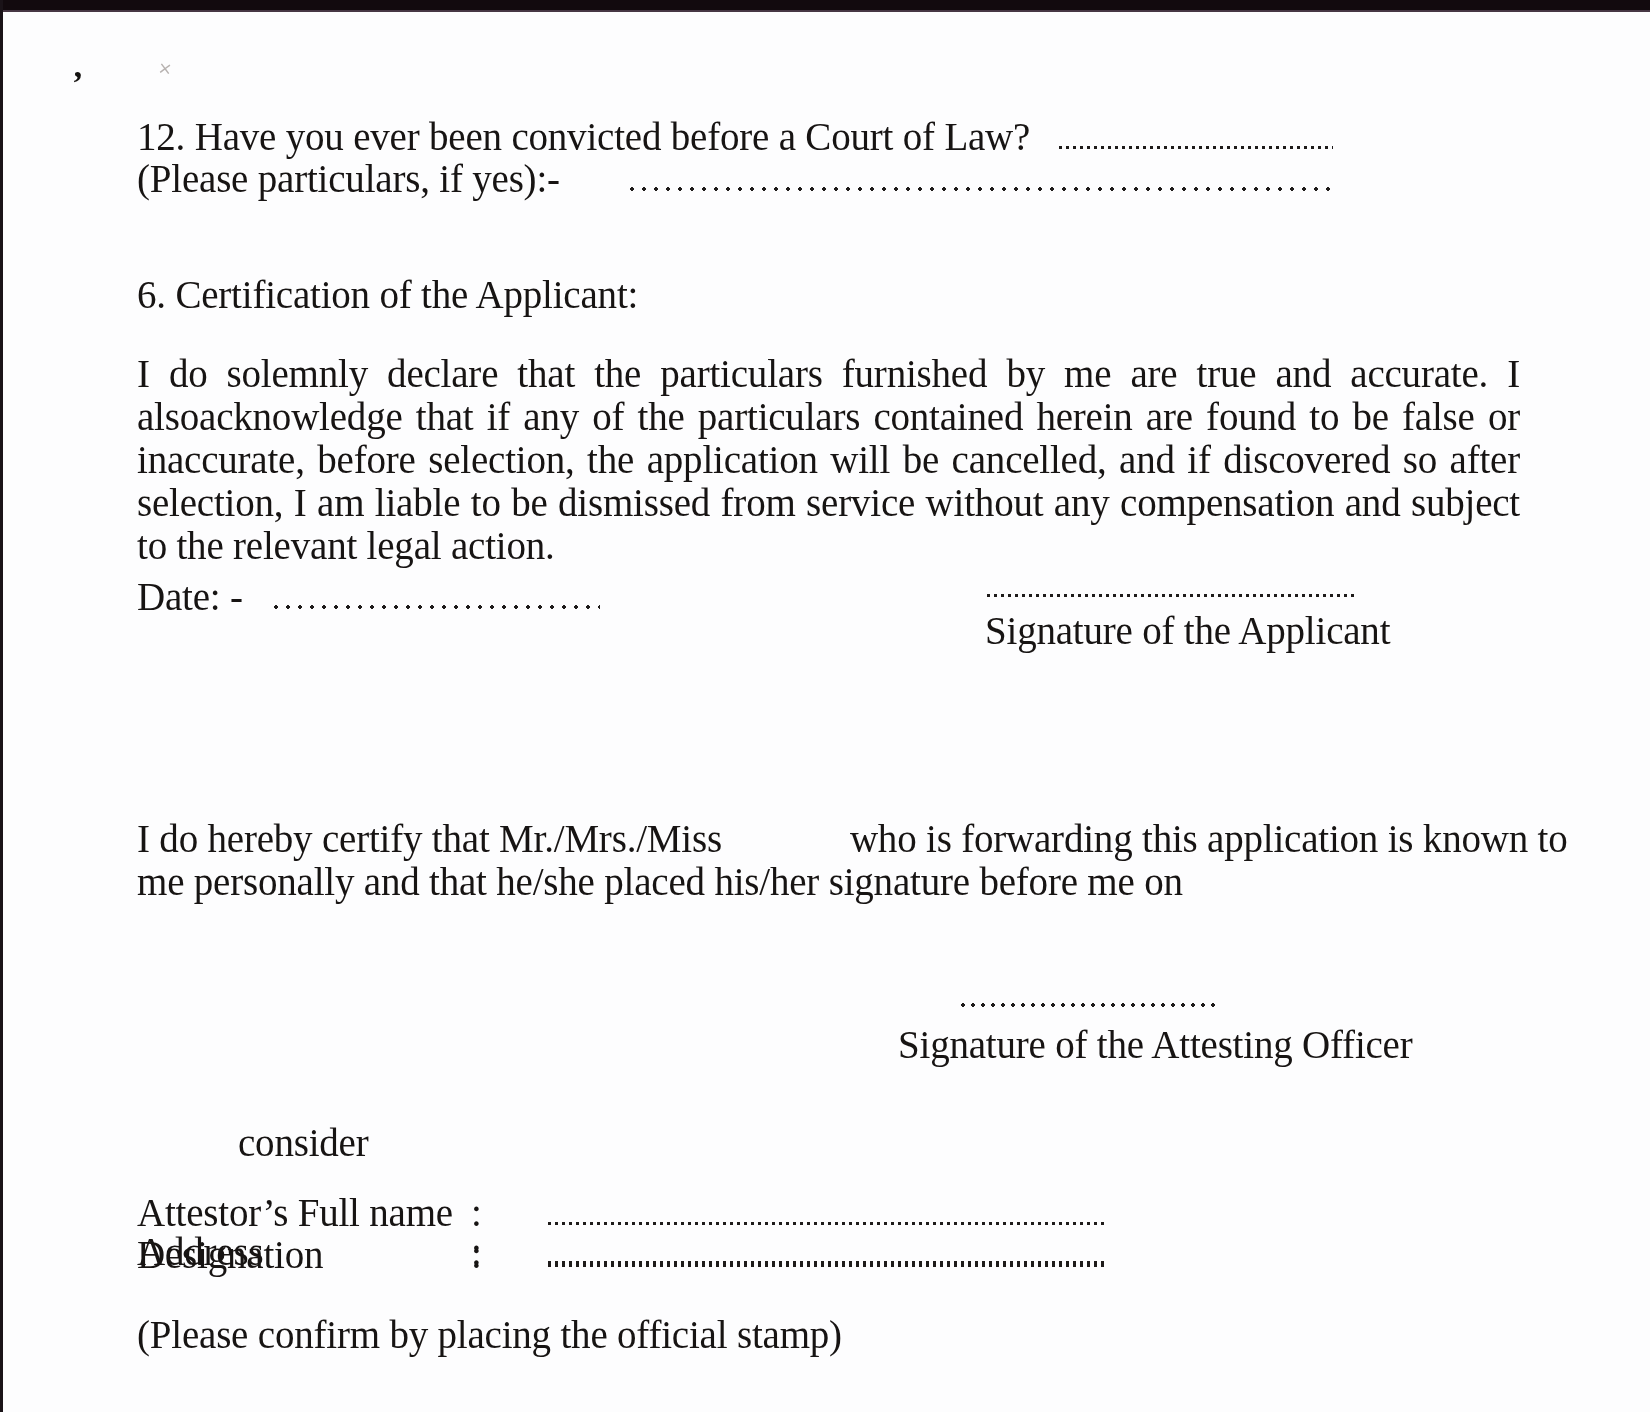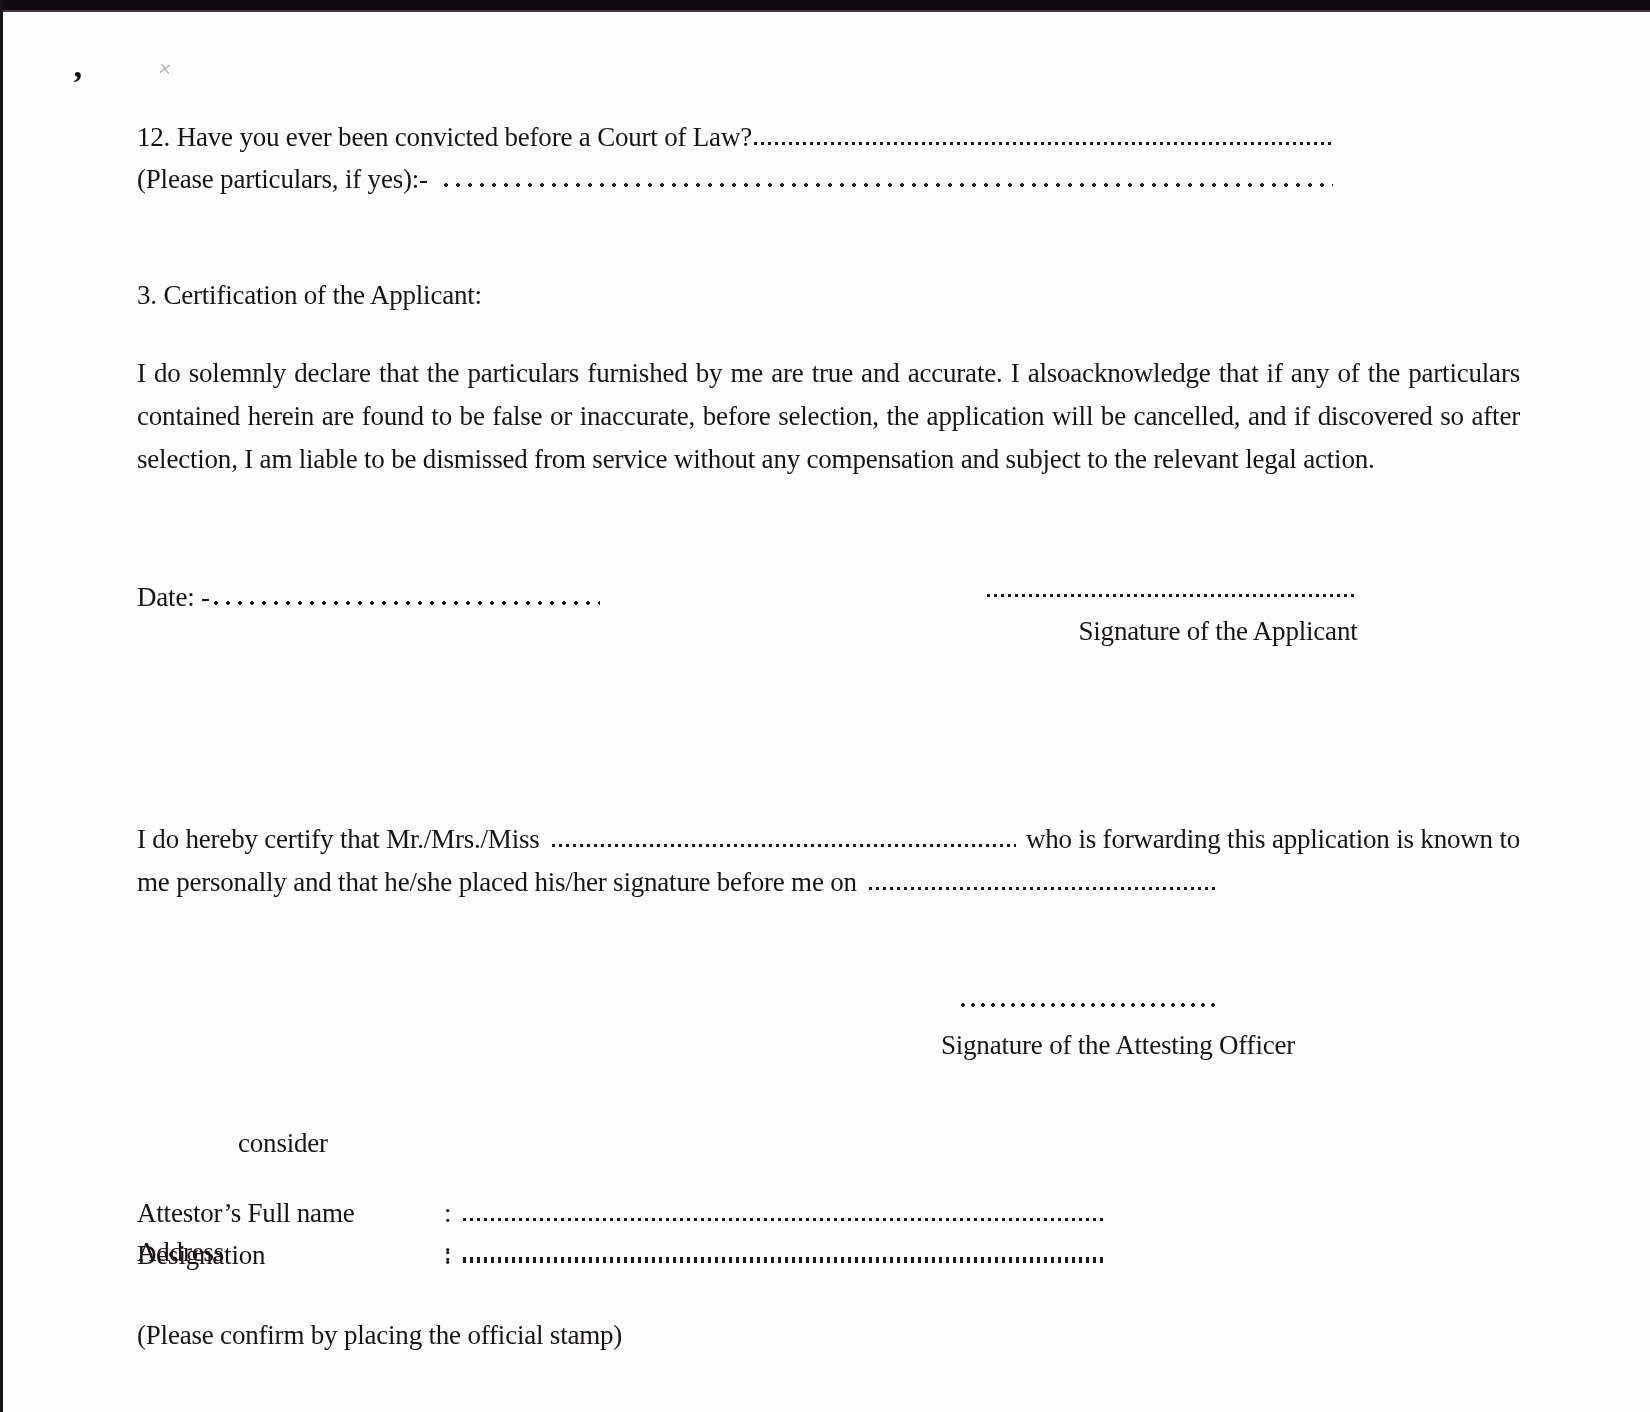--- a/index.html
+++ b/index.html
@@ -6,21 +6,21 @@
   .page{
     position:relative;
     width:1650px;height:1412px;
     background:#fdfdfe;
     overflow:hidden;
     font-family:"Liberation Serif", serif;
     color:#171413;
     letter-spacing:-0.2px;
   }
   .abs{position:absolute;}
-  .t{font-size:27px;line-height:38px;white-space:nowrap;}
+  .t{font-size:39px;line-height:38px;white-space:nowrap;gap:27px;}
   .row{display:flex;align-items:baseline;}
   
   .leader{flex:1 1 auto;}
   .ldense{
     height:5px;
     background-image:radial-gradient(circle, #1e1b1a 1.55px, rgba(0,0,0,0) 1.9px);
     background-size:7px 5px;
     background-repeat:repeat-x;
     background-position:left bottom;
   }
@@ -63,31 +63,31 @@
   <div class="abs t row" style="left:137px;top:118px;width:1196px;">
     <span>12. Have you ever been convicted before a Court of Law?</span>
     <span class="leader ldense"></span>
   </div>
   <div class="abs t row" style="left:137px;top:160px;width:1196px;">
     <span>(Please particulars, if yes):-</span>
     <span style="width:12px;flex:0 0 auto;"></span>
     <span class="leader lspace"></span>
   </div>
 
-  <div class="abs t" style="left:137px;top:276px;">3. Certification of the Applicant:</div>
+  <div class="abs t" style="left:137px;top:276px;">6. Certification of the Applicant:</div>
 
   <div class="abs t justify" style="left:137px;top:352px;width:1383px;">I do solemnly declare that the particulars furnished by me are true and accurate. I alsoacknowledge that if any of the particulars contained herein are found to be false or inaccurate, before selection, the application will be cancelled, and if discovered so after selection, I am liable to be dismissed from service without any compensation and subject to the relevant legal action.</div>
 
   <div class="abs t row" style="left:137px;top:578px;width:463px;">
     <span>Date: -</span>
     <span class="leader lspace"></span>
   </div>
 
   <div class="abs ldense" style="left:985px;top:593px;width:372px;"></div>
-  <div class="abs t center" style="left:1032px;top:612px;width:372px;">Signature of the Applicant</div>
+  <div class="abs t center" style="left:985px;top:612px;width:372px;">Signature of the Applicant</div>
 
 
   <div class="abs t row" style="left:137px;top:820px;width:1383px;">
     <span>I do hereby certify that Mr./Mrs./Miss</span>
     <span style="width:10px;flex:0 0 auto;"></span>
     <span class="leader ldense"></span>
     <span style="width:10px;flex:0 0 auto;"></span>
     <span>who is forwarding this application is known to</span>
   </div>
   <div class="abs t row" style="left:137px;top:863px;width:1078px;">

